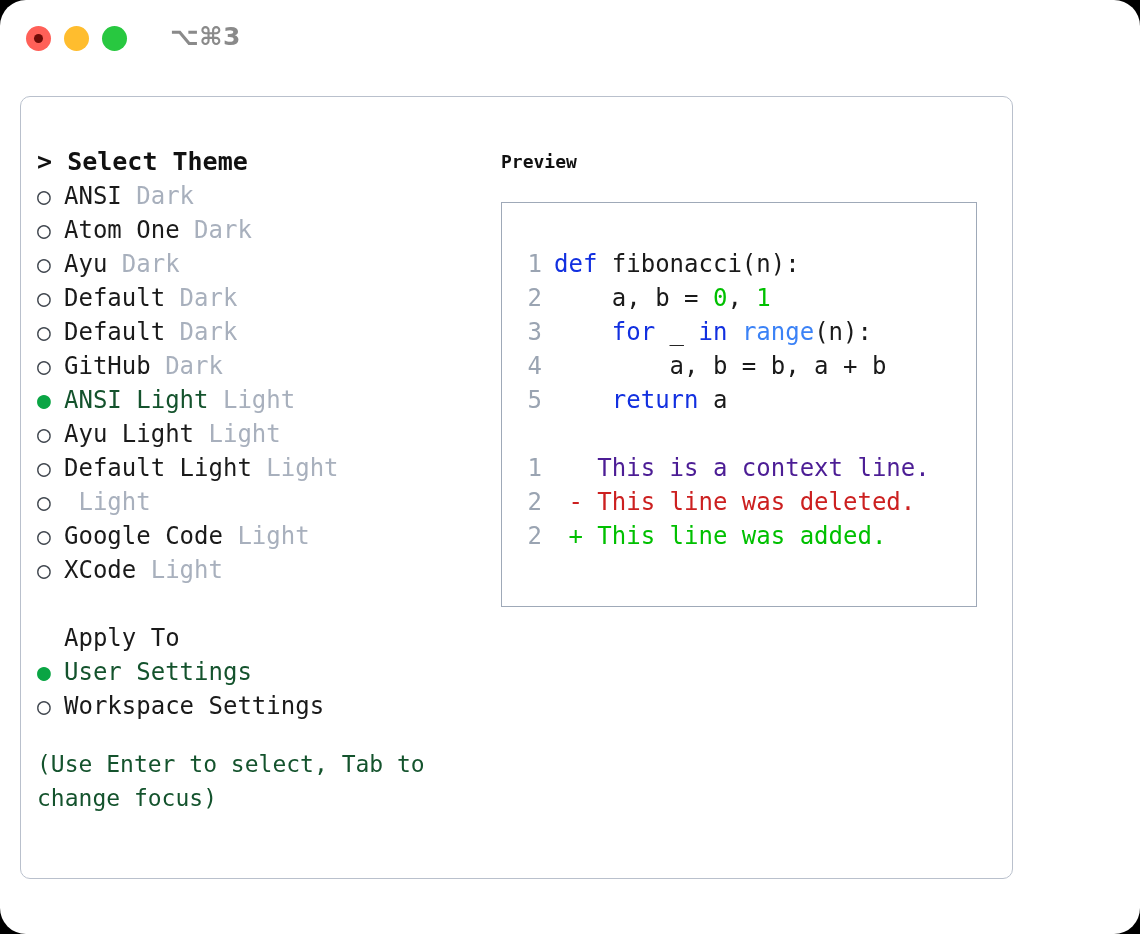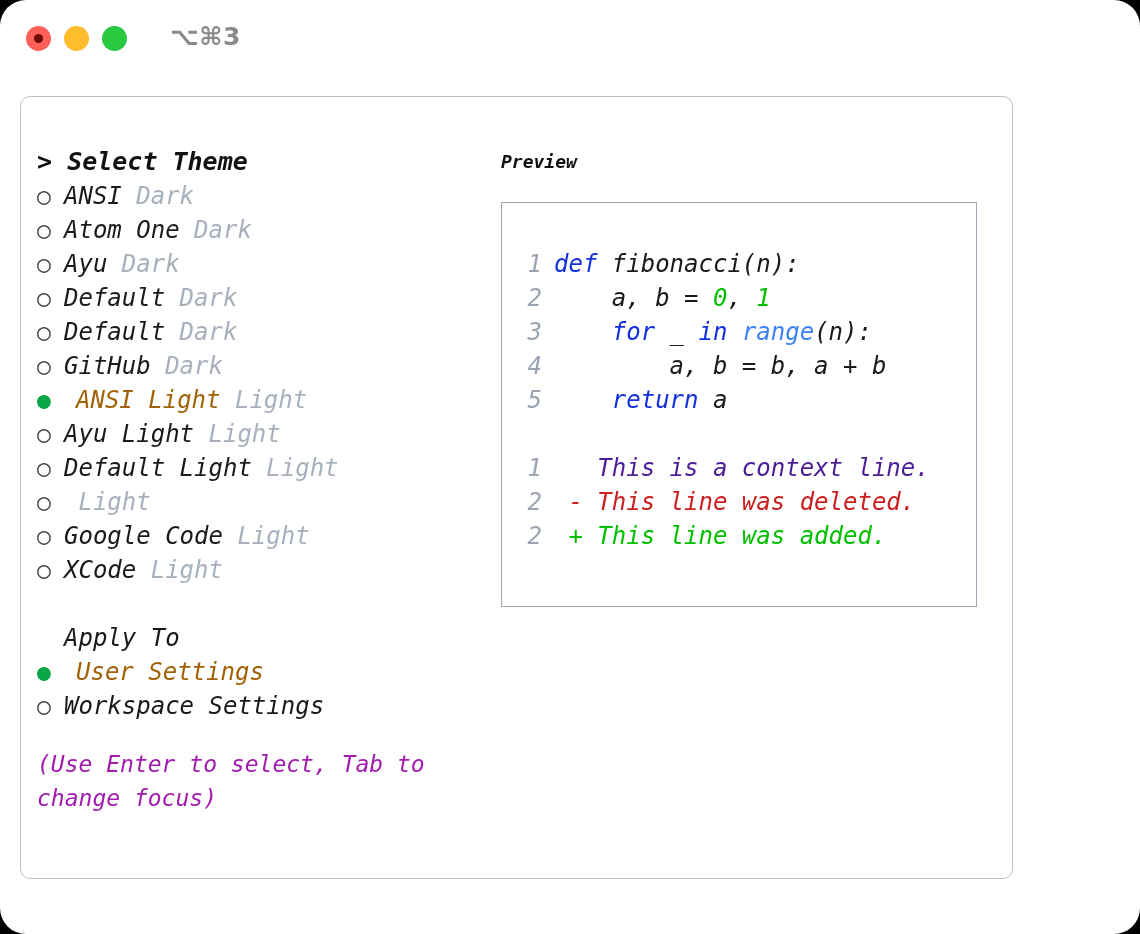--- a/index.html
+++ b/index.html
@@ -71,21 +71,20 @@
   .panel {
     position: absolute;
     left: 20px;
     top: 96px;
     width: 993px;
     height: 783px;
     border: 1.6px solid #b9c0cc;
     border-radius: 10px;
     box-sizing: border-box;
     background: #ffffff;
-    font-style: italic;
   }
 
   
   .left-col {
     position: absolute;
     left: 16px;
     top: 48px;
     width: 450px;
   }
   .right-col {
@@ -120,39 +119,39 @@
     width: 27px;
     flex: 0 0 27px;
     text-align: left;
     font-size: 23px;
     line-height: 34px;
   }
   .bullet.on  { color: #0aa544; }
   .bullet.off { color: #444a52; }
 
   .opt-label { color: #1a1a1a; }
-  .opt-label.sel { color: #a16207; margin-left: 12px; }
+  .opt-label.sel { color: #14532d; }
   .opt-suffix { color: #a8b0bd; }
 
   .subhead {
     height: 34px;
     line-height: 34px;
     font-size: 24px;
     color: #1a1a1a;
     padding-left: 27px;
     white-space: pre;
   }
 
   .spacer-row { height: 34px; }
 
   .hint {
     margin-top: 24px;
     font-size: 23px;
     line-height: 34px;
-    color: #a21caf;
+    color: #14532d;
     width: 410px;
   }
 
   
   .preview-title {
     font-size: 18px;
     font-weight: bold;
     color: #111111;
     line-height: 34px;
     height: 34px;

